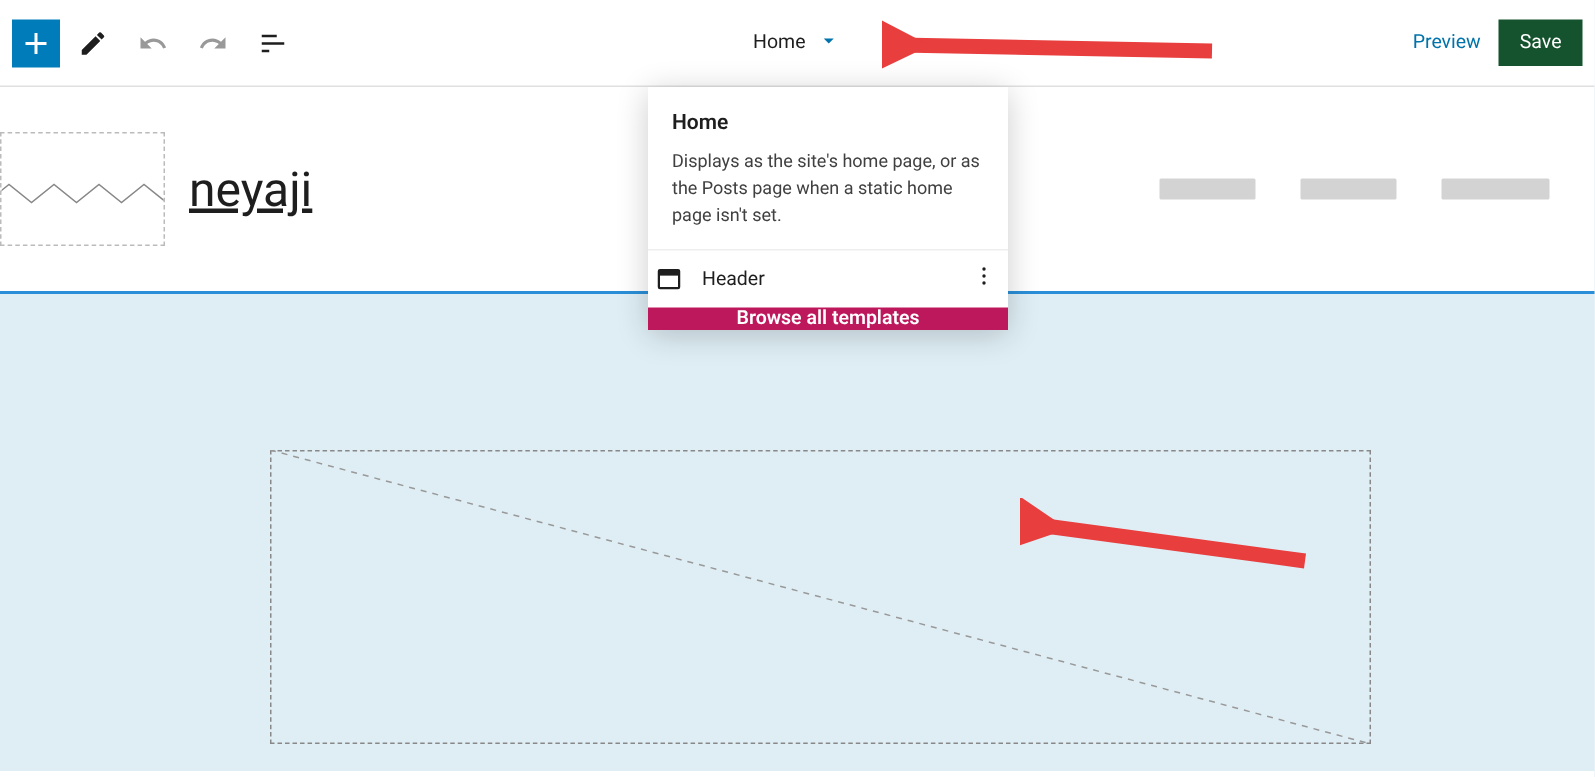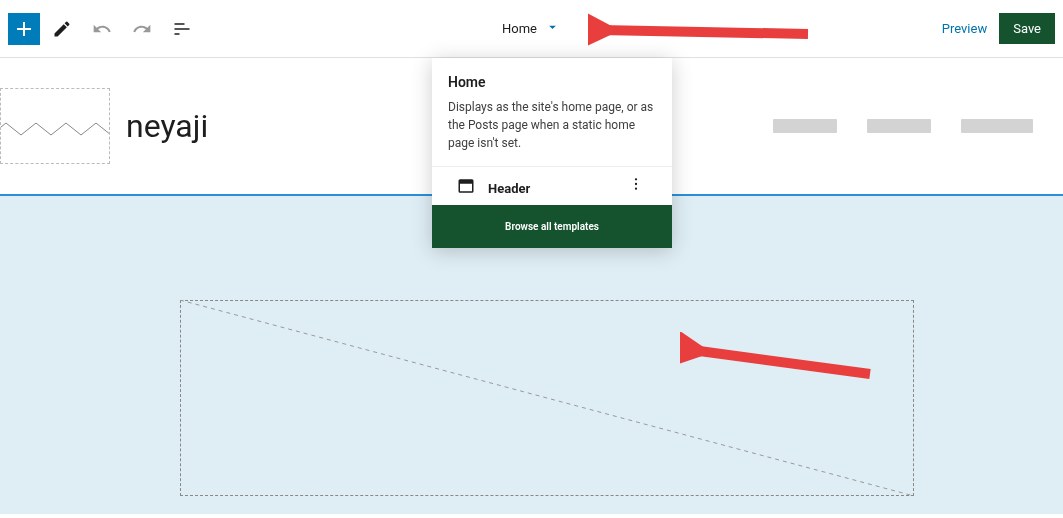--- a/index.html
+++ b/index.html
@@ -12,40 +12,40 @@
     .tool-btn.muted { color: #999; }
     .toolbar-center { position: absolute; left: 50%; transform: translateX(-50%); display: flex; align-items: center; gap: 8px; cursor: pointer; color: #1e1e1e; font-size: 13px; }
     .toolbar-right { margin-left: auto; display: flex; align-items: center; gap: 0; }
     .preview-btn { color: #0073aa; font-size: 13px; cursor: pointer; padding: 8px 12px; }
     .save-btn { background: #14532d; color: #fff; padding: 8px 14px; font-size: 13px; cursor: pointer; }
     
     .canvas { position: relative; }
     .site-header { display: flex; align-items: center; padding: 30px 0; position: relative; }
     .logo-box { border: 1px dashed #bbb; width: 110px; height: 76px; margin-left: 0; position: relative; overflow: hidden; }
     .logo-zigzag { position: absolute; bottom: 18px; left: -10px; }
-    .site-title { font-size: 32px; margin-left: 16px; color: #1e1e1e; font-weight: 400; }
+    .site-title { font-size: 32px; text-decoration: underline; margin-left: 16px; color: #1e1e1e; font-weight: 400; }
     .menu-placeholders { margin-left: auto; display: flex; gap: 30px; margin-right: 30px; }
     .mp { width: 64px; height: 14px; background: #d3d3d3; border-radius: 1px; }
     .mp.wide { width: 72px; }
     
     .blue-zone { background: #dfeef5; border-top: 2px solid #2a8fd8; height: 320px; position: relative; }
     .dashed-rect { position: absolute; left: 180px; top: 104px; width: 734px; height: 196px; border: 1px dashed #888; }
     .diag { position: absolute; left: 180px; top: 104px; pointer-events: none; }
     
     .popover { position: absolute; left: 432px; top: 58px; width: 240px; background: #fff; box-shadow: 0 3px 20px rgba(0,0,0,0.2); z-index: 10; }
     .pop-head { padding: 16px 16px 14px; }
     .pop-title { font-weight: 600; font-size: 14px; color: #1e1e1e; margin-bottom: 8px; }
     .pop-desc { font-size: 12px; color: #404040; line-height: 1.5; }
     .pop-sep { border-top: 1px solid #eee; margin: 0; }
     .section-label { text-transform: uppercase; font-size: 11px; color: #666; padding: 14px 16px 8px; font-weight: 500; letter-spacing: 0.5px; }
-    .area-row { display: flex; align-items: flex-end; padding: 9px 24px; cursor: pointer; font-weight: bold; }
+    .area-row { display: flex; align-items: center; padding: 9px 4px; cursor: pointer; }
     .area-icon { width: 20px; height: 20px; margin-right: 12px; display: flex; align-items: center; justify-content: center; color: #1e1e1e; }
     .area-label { font-size: 13px; color: #1e1e1e; flex: 1; }
     .area-more { color: #1e1e1e; padding: 0 4px; }
-    .browse-btn { background: #14532d; color: #fff; text-align: center; padding: 16px; font-size: 10px; font-weight: 600; cursor: pointer; }
+    .browse-btn { background: #be185d; color: #fff; text-align: center; font-size: 13px; font-weight: 600; cursor: pointer; }
     
     .arrow { position: absolute; z-index: 20; }
   </style>
 </head>
 <body>
 
 <div class="toolbar">
   <div class="toolbar-left">
     <div class="add-btn">
       <svg width="24" height="24" viewBox="0 0 24 24">

